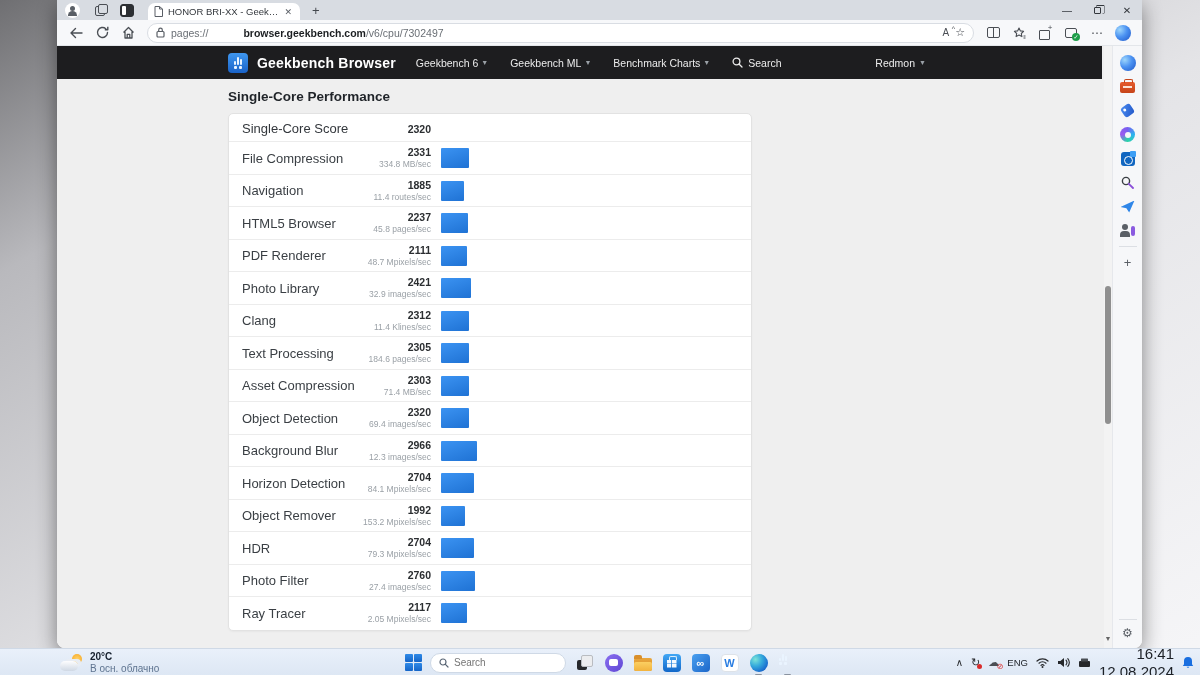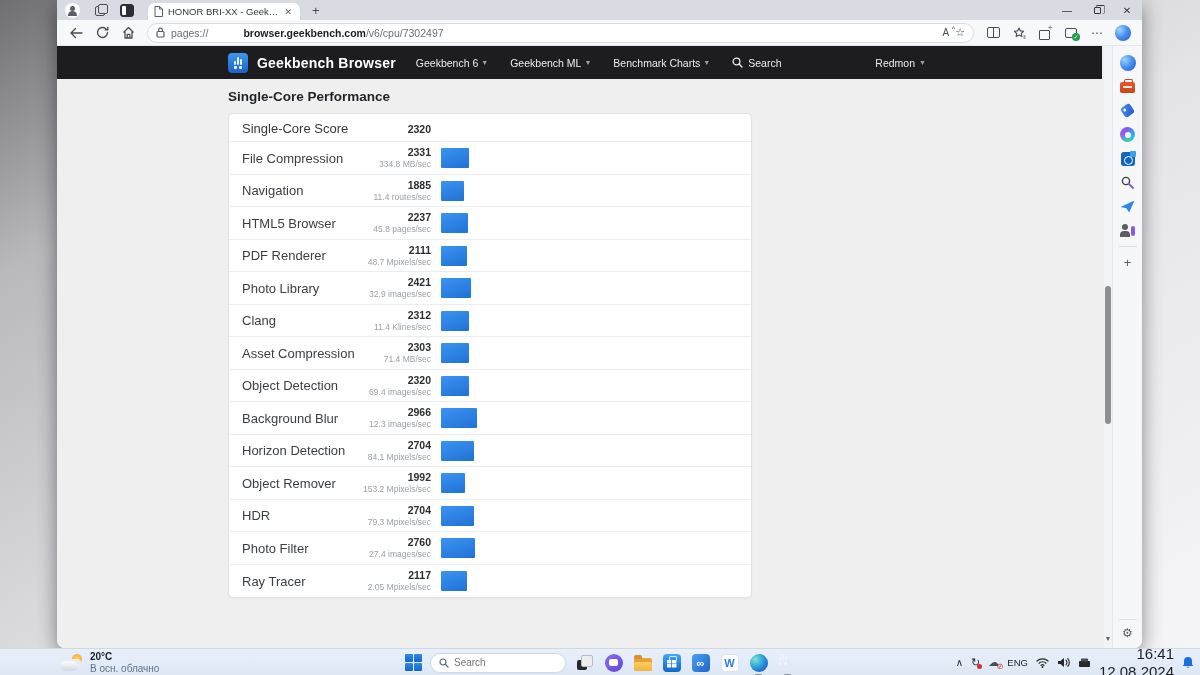--- a/index.html
+++ b/index.html
@@ -374,20 +374,28 @@
 
   <div class="crow">
     <span class="cname">Clang</span>
     <span class="cscores">
       <div class="cscore">2312</div>
       <div class="crate">11.4 Klines/sec</div>
     </span>
     <span class="cbar" style="width: 28px;"></span>
   </div>
 
+  <div class="crow">
+    <span class="cname">Text Processing</span>
+    <span class="cscores">
+      <div class="cscore">2305</div>
+      <div class="crate">184.6 pages/sec</div>
+    </span>
+    <span class="cbar" style="width: 28px;"></span>
+  </div>
 
   <div class="crow">
     <span class="cname">Asset Compression</span>
     <span class="cscores">
       <div class="cscore">2303</div>
       <div class="crate">71.4 MB/sec</div>
     </span>
     <span class="cbar" style="width: 28px;"></span>
   </div>
 

